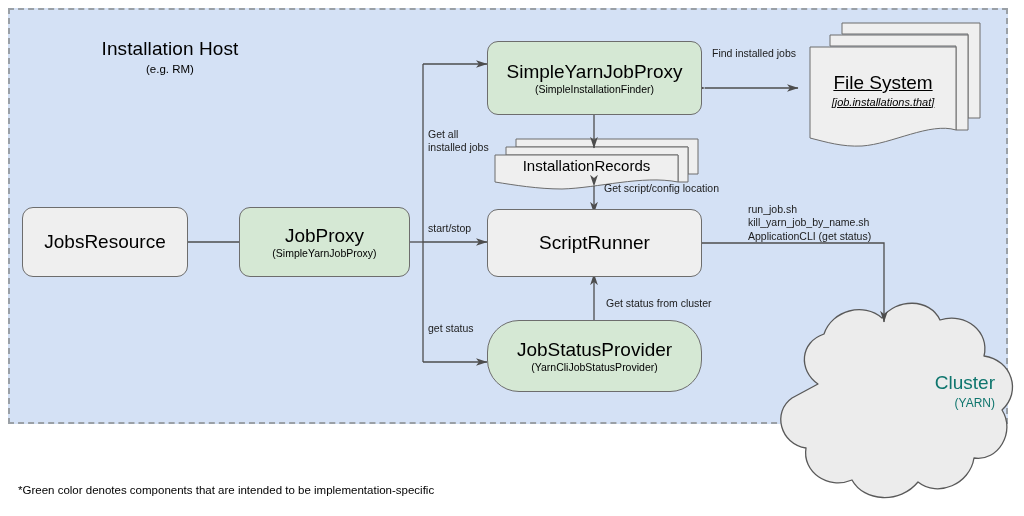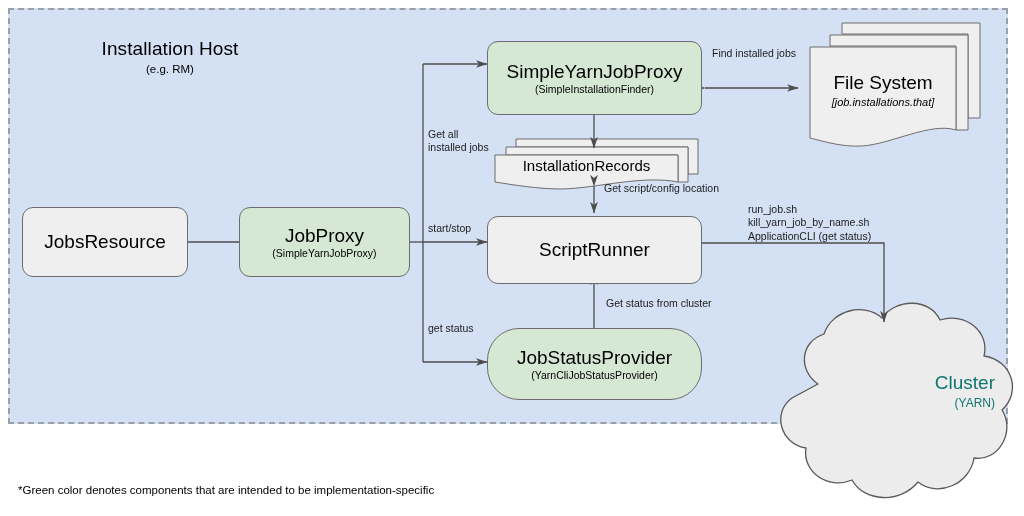--- a/index.html
+++ b/index.html
@@ -141,21 +141,21 @@
   <div class="host-panel"></div>
   <div class="host-title">Installation Host</div>
   <div class="host-sub">(e.g. RM)</div>
 
   <div class="docstack" style="left:800px; top:18px; width:180px; height:130px;">
     <svg class="shapes" width="190" height="140" viewBox="0 0 190 140">
       <path d="M42,5 L180,5 L180,100 L168,100 L168,16 L42,16 Z" fill="#efefef" stroke="#6d6d6d" stroke-width="1"></path>
       <path d="M30,17 L168,17 L168,112 L156,112 L156,28 L30,28 Z" fill="#efefef" stroke="#6d6d6d" stroke-width="1"></path>
       <path d="M10,29 L156,29 L156,112 C130,104 92,126 62,128 C42,129 26,124 10,120 Z" fill="#efefef" stroke="#6d6d6d" stroke-width="1"></path>
     </svg>
-    <div class="label" style="left:10px; top:55px; width:146px;">
+    <div class="label" style="left:10px; top:55px; width:146px;text-decoration:underline;">
       <span class="title">File System</span>
       <span class="sub">[job.installations.that]</span>
     </div>
   </div>
 
   <div class="docstack" style="left:492px; top:136px; width:210px; height:52px;">
     <svg class="shapes" width="215" height="60" viewBox="0 0 215 60">
       <path d="M24,3 L206,3 L206,38 L196,38 L196,11 L24,11 Z" fill="#efefef" stroke="#6d6d6d" stroke-width="1"></path>
       <path d="M14,11 L196,11 L196,46 L186,46 L186,19 L14,19 Z" fill="#efefef" stroke="#6d6d6d" stroke-width="1"></path>
       <path d="M3,19 L186,19 L186,46 C150,39 106,52 70,53 C46,53 22,49 3,46 Z" fill="#efefef" stroke="#6d6d6d" stroke-width="1"></path>
@@ -219,25 +219,25 @@
   <div class="node green" style="left:239px; top:207px; width:171px; height:70px;">
     <div class="title">JobProxy</div>
     <div class="sub">(SimpleYarnJobProxy)</div>
   </div>
 
   <div class="node green" style="left:487px; top:41px; width:215px; height:74px;">
     <div class="title">SimpleYarnJobProxy</div>
     <div class="sub">(SimpleInstallationFinder)</div>
   </div>
 
-  <div class="node gray" style="left:487px; top:216px; width:215px; height:68px;">
+  <div class="node gray" style="left:487px; top:209px; width:215px; height:68px;">
     <div class="title">ScriptRunner</div>
   </div>
 
-  <div class="node green" style="left:487px; top:328px; width:215px; height:72px;border-radius:32px;">
+  <div class="node green" style="left:487px; top:320px; width:215px; height:72px;border-radius:32px;">
     <div class="title">JobStatusProvider</div>
     <div class="sub">(YarnCliJobStatusProvider)</div>
   </div>
 
   <div class="edge-label" style="left:428px; top:128px;">Get all
 installed jobs</div>
 
   <div class="edge-label" style="left:428px; top:222px;">start/stop</div>
 
   <div class="edge-label" style="left:428px; top:322px;">get status</div>

